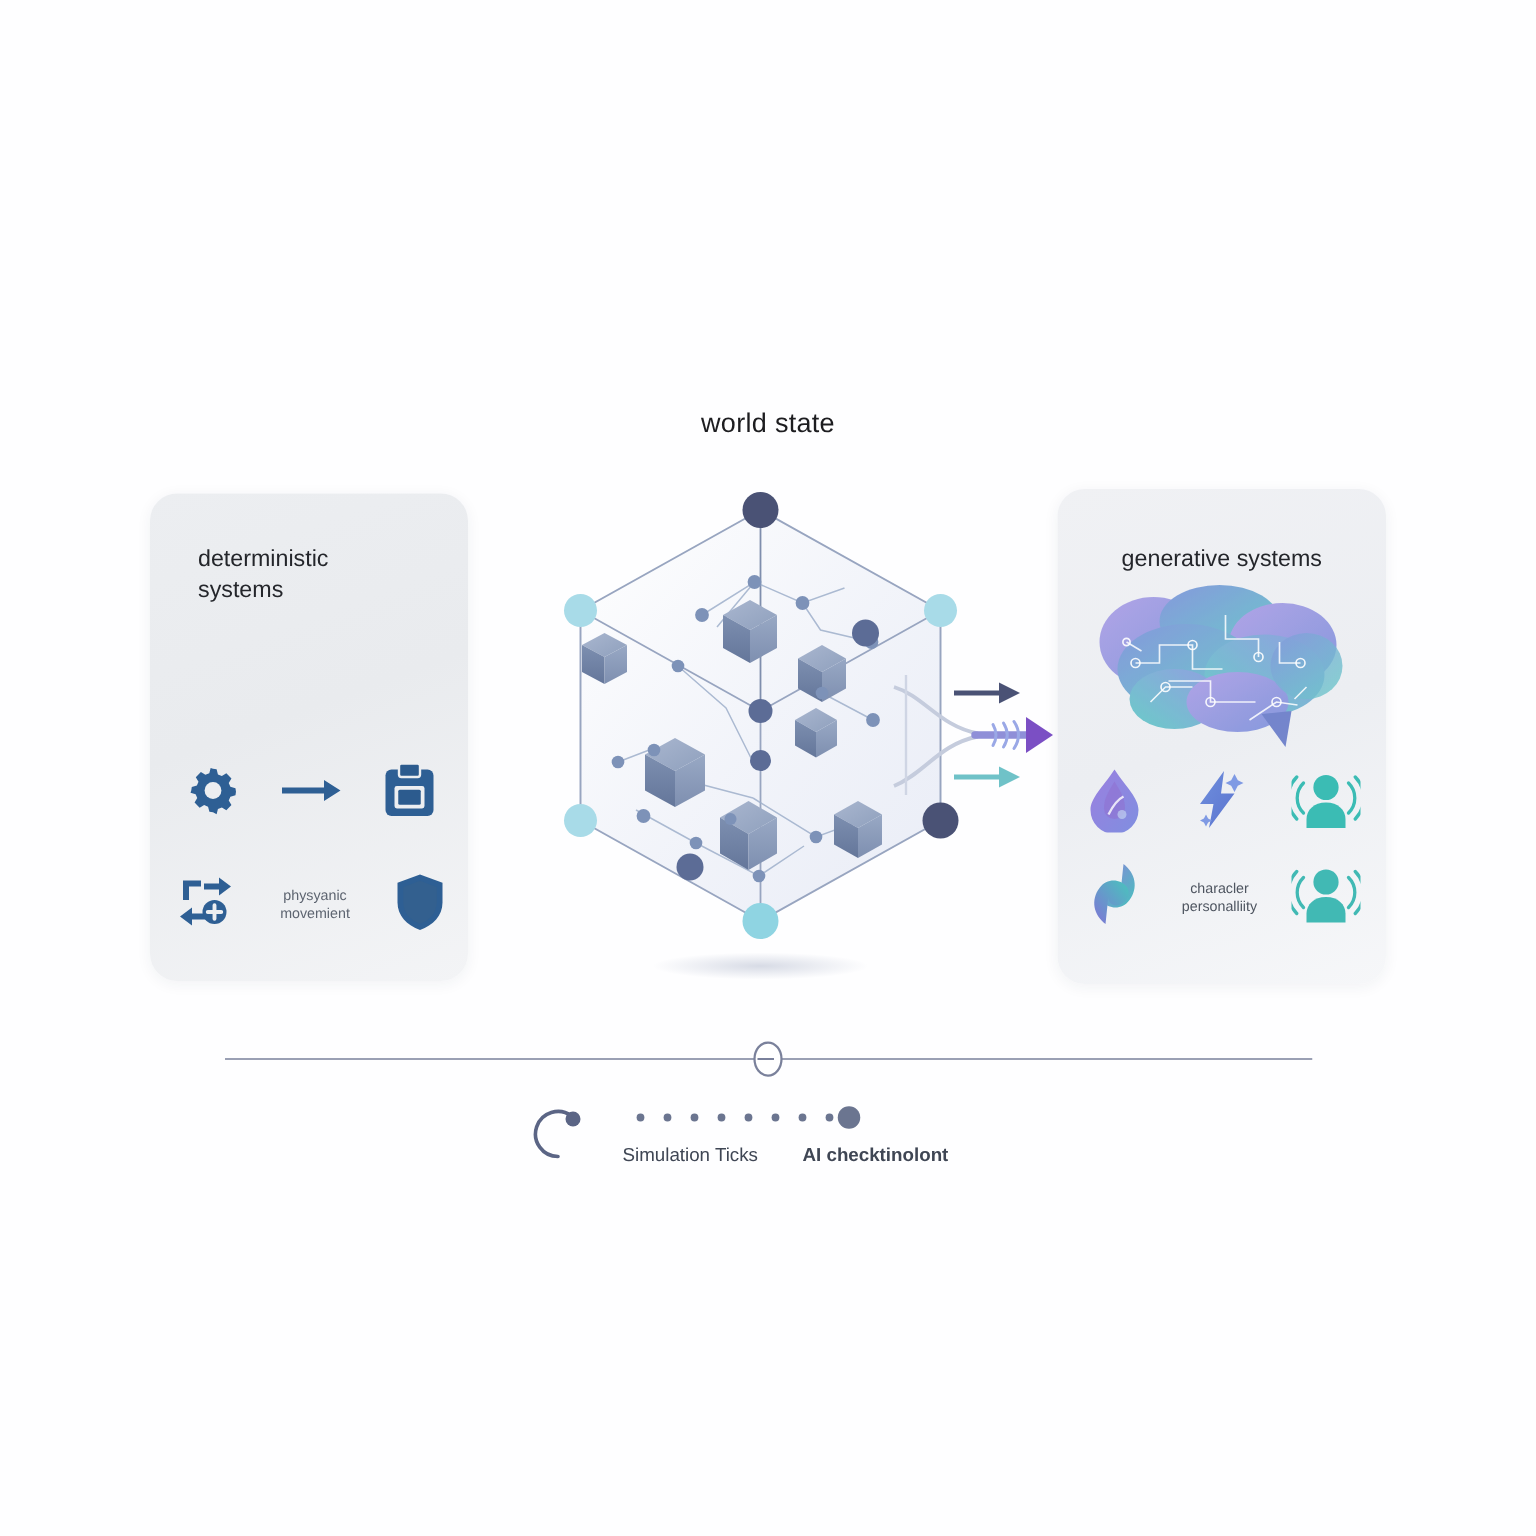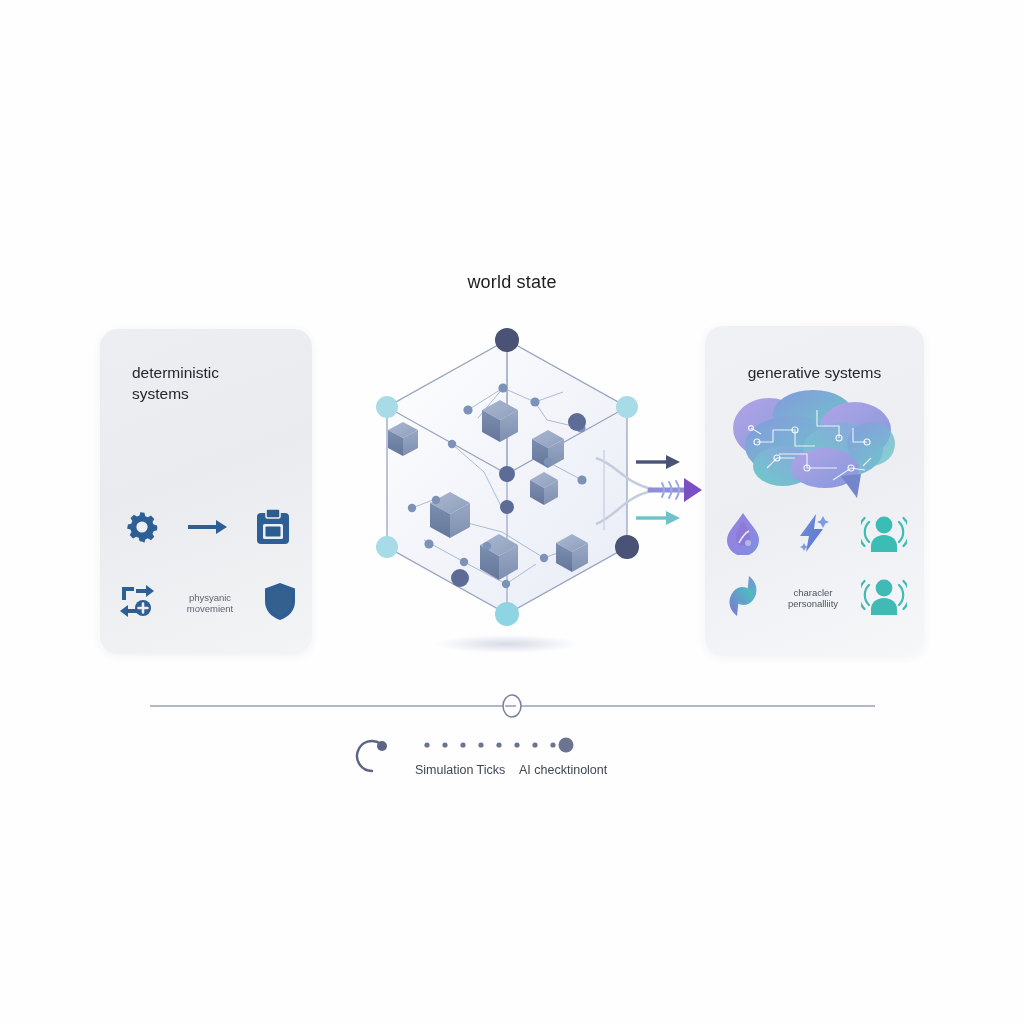--- a/index.html
+++ b/index.html
@@ -66,21 +66,21 @@
   
   .timeline{position:absolute;left:150px;top:690px;width:725px;height:32px;}
 
   
   .legend{position:absolute;left:355px;top:735px;width:320px;height:58px;}
   .legend-label{
     position:absolute;font-size:12.5px;color:#3f4654;
     white-space:nowrap;
   }
   .lg-a{left:60px;top:28px;}
-  .lg-b{left:164px;top:28px;}
+  .lg-b{left:180px;top:28px;font-weight:bold;}
 </style>
 </head>
 <body>
 
 <div class="stage">
 
   <div class="title">world state</div>
 
   <div class="card right">
     <div class="card-title">generative systems</div>

